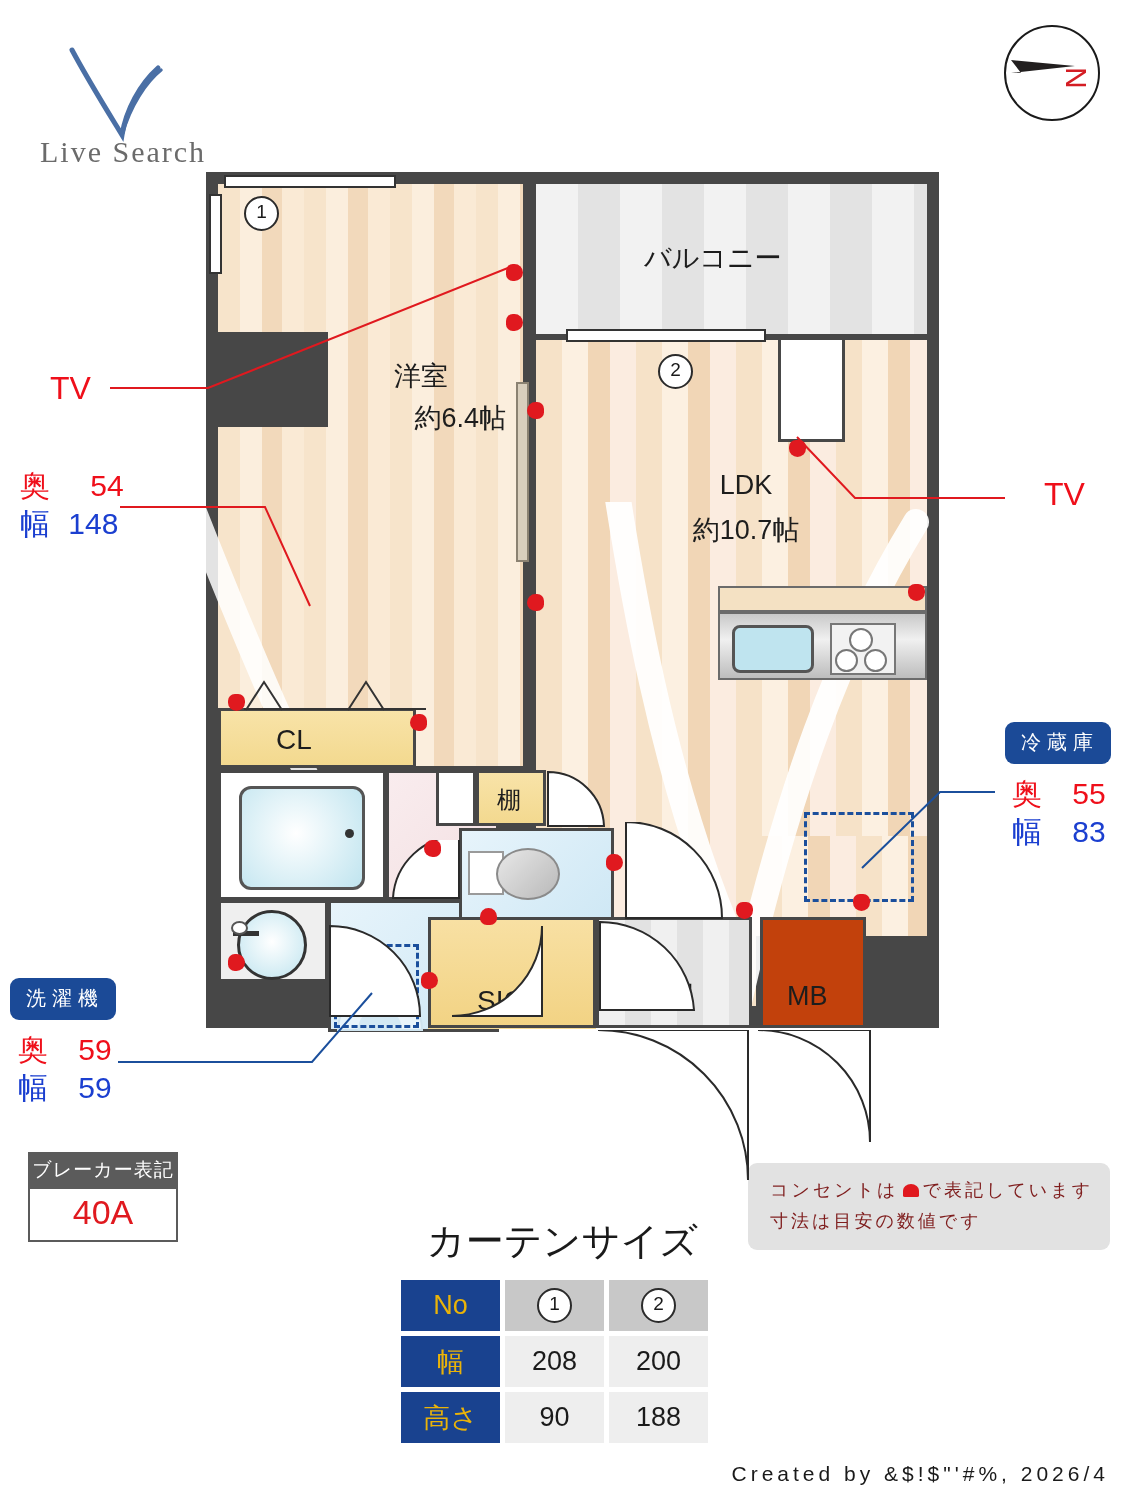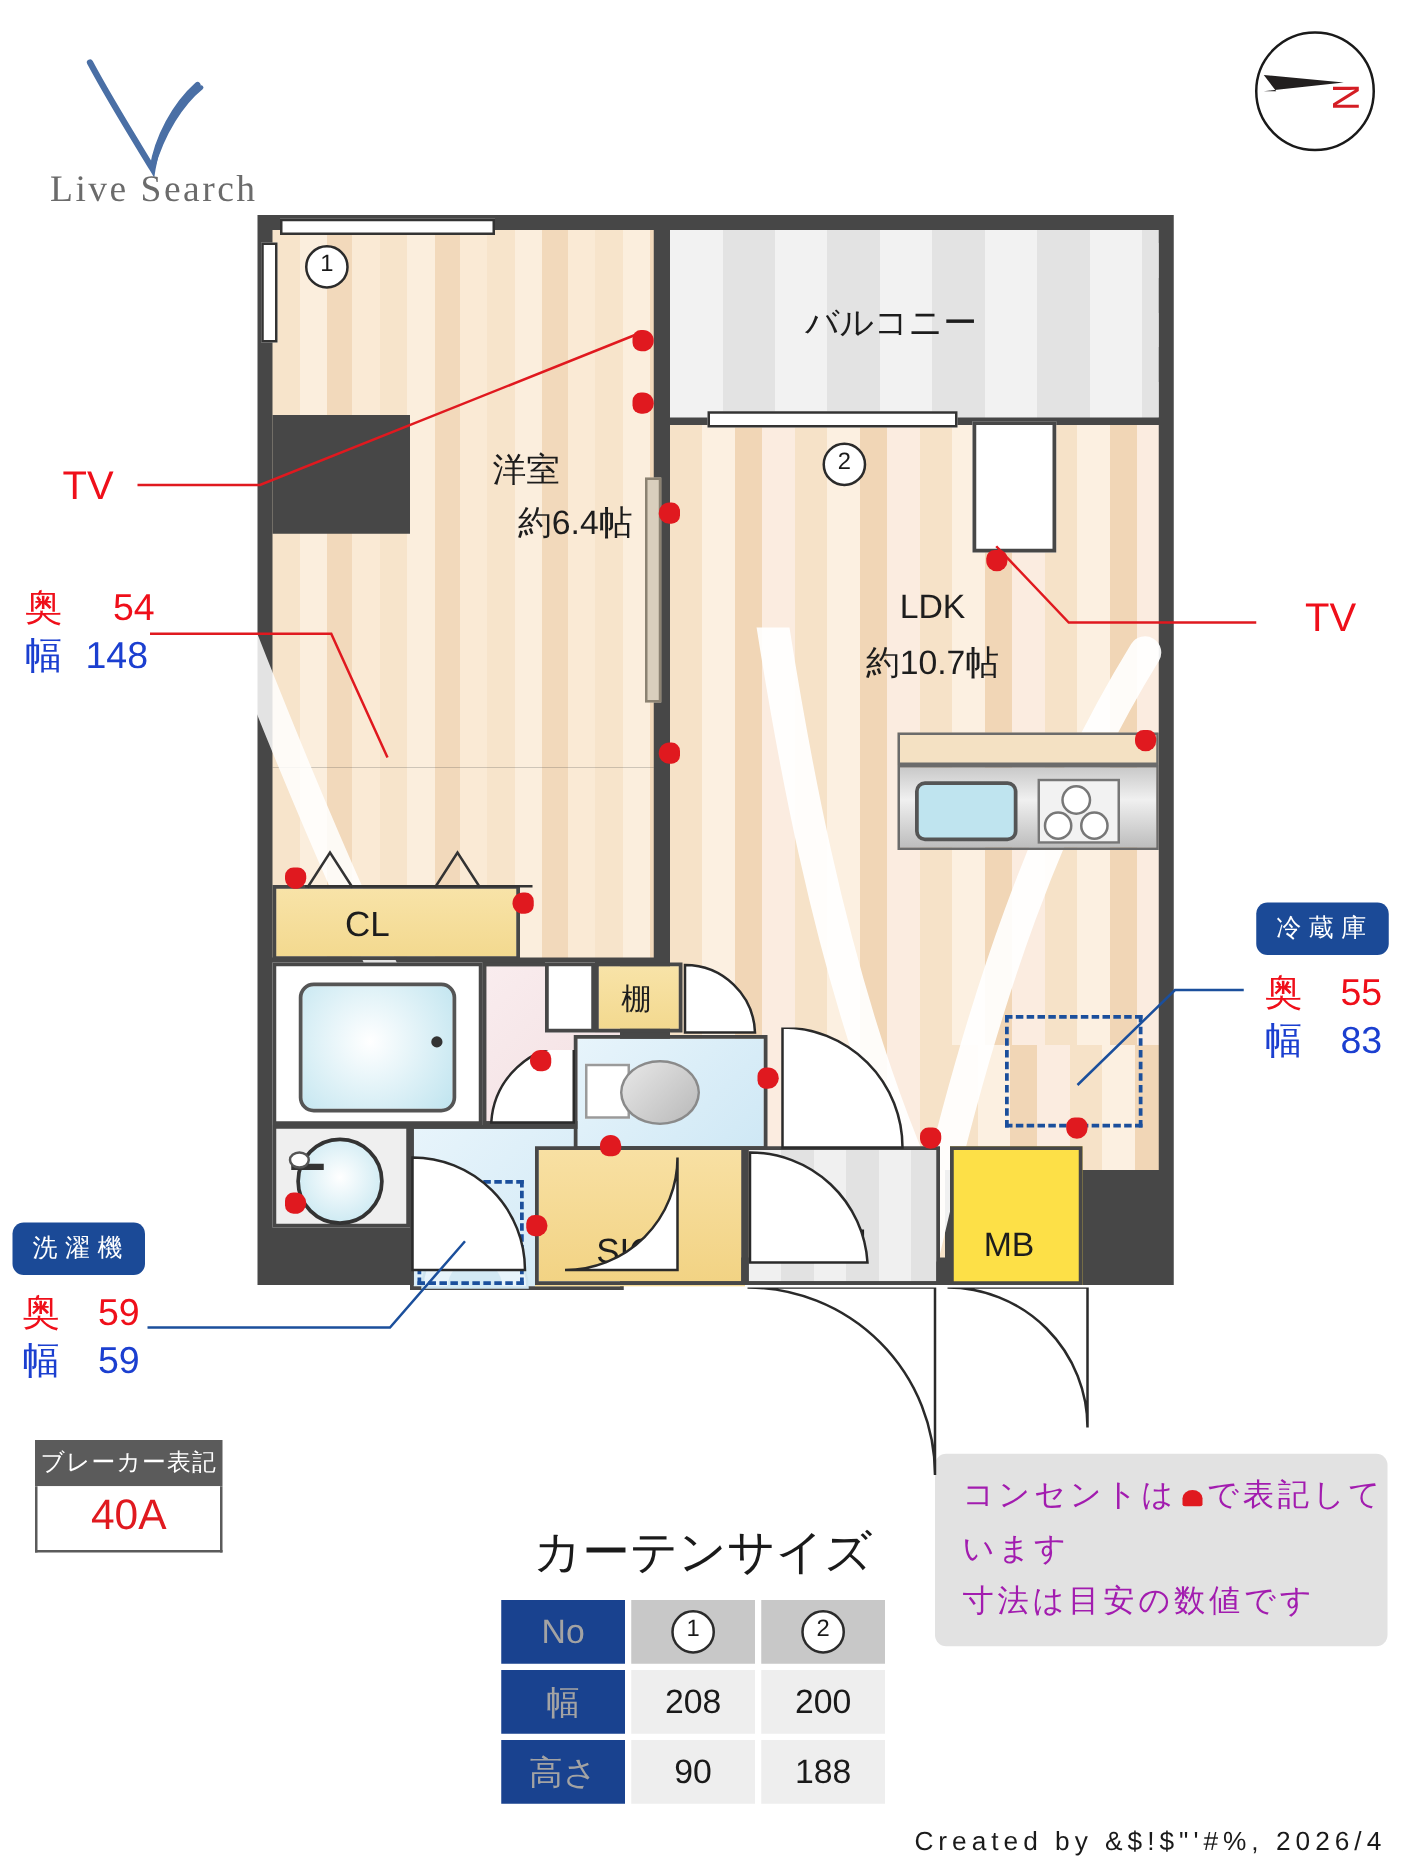--- a/index.html
+++ b/index.html
@@ -71,29 +71,29 @@
   .badge{position:absolute;background:#1b4a97;color:#fff;border-radius:9px;
     font-size:20px;letter-spacing:6px;padding:7px 12px 8px 16px;text-align:center;}
 
   
   #breaker{left:28px;top:1152px;width:150px;}
   #breaker .bh{background:#5b5b5b;color:#fff;font-size:19px;text-align:center;padding:5px 0 6px;letter-spacing:1px;}
   #breaker .bb{border:2px solid #5b5b5b;border-top:none;color:#e0191f;font-size:34px;text-align:center;padding:4px 0 8px;background:#fff;}
 
   
   #note{left:748px;top:1163px;width:362px;background:#e2e2e2;border-radius:9px;padding:12px 0 14px;}
-  #note div{font-size:25px;letter-spacing:3px;color:#a21caf;margin-left:22px;line-height:1.7;}
+  #note div{font-size:18px;letter-spacing:3px;color:#7f1d1d;margin-left:22px;line-height:1.7;}
   .dome{display:inline-block;width:16px;height:13px;background:#e0191f;border-radius:50% 50% 12% 12%;
         vertical-align:-1px;margin:0 4px;}
 
   
   #curtitle{left:0;top:1216px;width:1125px;text-align:center;font-size:38px;}
   #curtable{left:396px;top:1275px;border-collapse:separate;border-spacing:5px;}
   #curtable td{width:97px;height:49px;text-align:center;font-size:27px;}
-  #curtable td.h{background:#19428f;color:#a3a3a3;}
+  #curtable td.h{background:#19428f;color:#eab308;}
   #curtable td.cno{background:#c8c8c8;}
   #curtable td.v{background:#eeeeee;}
 
   
   #credit{right:16px;top:1462px;font-size:21px;letter-spacing:4px;color:#1a1a1a;}
   #wmswoosh{left:330px;top:330px;z-index:3;pointer-events:none;}
 </style>
 </head>
 <body>
 
@@ -253,21 +253,21 @@
   <div class="abs entryfloor" style="left:390px;top:745px;width:156px;height:111px;border:3px solid #474747;box-sizing:border-box;z-index:5">
     <div class="rlabel" style="left:40px;top:58px;font-size:27px">玄関</div>
   </div>
   <svg class="abs" style="left:392px;top:748px;z-index:6" width="102" height="92">
     <path d="M2 2 A94 94 0 0 1 96 90 L2 90 Z" fill="#fff" stroke="#2a2a2a" stroke-width="2"></path>
   </svg>
   <svg class="abs" style="left:388px;top:858px;z-index:6" width="180" height="152">
     <path d="M4 0 A150 150 0 0 1 154 150 L154 0 Z" fill="#fff" stroke="#2a2a2a" stroke-width="2"></path>
   </svg>
 
-  <div class="abs" style="left:554px;top:745px;width:106px;height:111px;background:#fde047;border:3px solid #474747;box-sizing:border-box;z-index:5">
+  <div class="abs" style="left:554px;top:745px;width:106px;height:111px;background:#c2410c;border:3px solid #474747;box-sizing:border-box;z-index:5">
     <div class="rlabel" style="left:24px;top:58px;font-size:27px">MB</div>
   </div>
   <svg class="abs" style="left:548px;top:858px;z-index:6" width="136" height="118">
     <path d="M4 0 A112 112 0 0 1 116 112 L116 0 Z" fill="#fff" stroke="#2a2a2a" stroke-width="2"></path>
   </svg>
 
   <div class="dash" style="left:598px;top:640px;width:110px;height:90px;z-index:6"></div>
 
   <div class="outlet r" style="left:300px;top:92px;z-index:7"></div>
   <div class="outlet r" style="left:300px;top:142px;z-index:7"></div>

